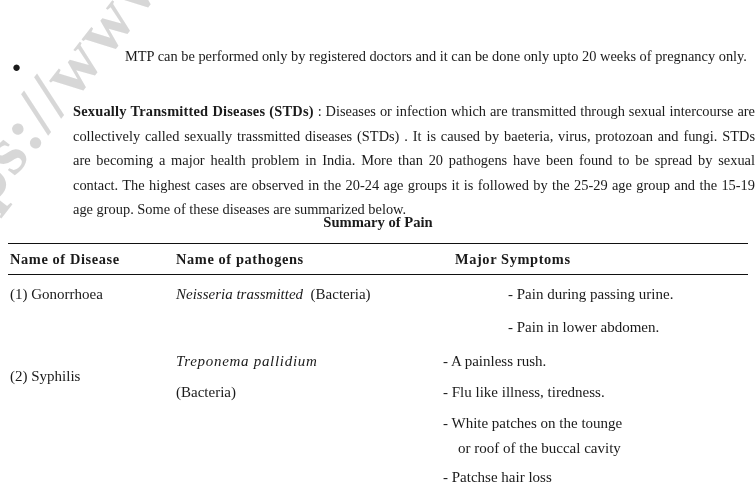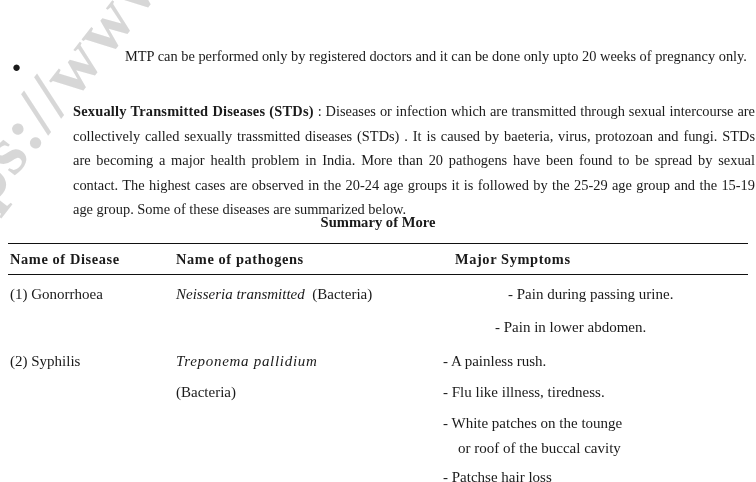--- a/index.html
+++ b/index.html
@@ -122,24 +122,24 @@
     z-index: 2;
     white-space: nowrap;
   }
   .cell.italic { font-style: italic; }
   .cell.wide-sp { letter-spacing: .7px; }
 
   
   #r1-disease   { left: 10px;  top: 283px; }
   #r1-pathogen  { left: 176px; top: 283px; }
   #r1-s1        { left: 508px; top: 283px; }
-  #r1-s2        { left: 495px; top: 316px; }
+  #r1-s2        { left: 508px; top: 316px; }
 
   
-  #r2-disease   { left: 10px;  top: 350px; }
+  #r2-disease   { left: 10px;  top: 365px; }
   #r2-pathogen1 { left: 176px; top: 350px; }
   #r2-pathogen2 { left: 176px; top: 381px; }
   #r2-s1        { left: 443px; top: 350px; }
   #r2-s2        { left: 443px; top: 381px; text-align: center; }
   #r2-s3        { left: 443px; top: 412px; }
   #r2-s3b       { left: 458px; top: 437px; }
   #r2-s4        { left: 443px; top: 466px; }
 </style>
 </head>
 <body>
@@ -149,31 +149,31 @@
   <div id="watermark">https://www.s</div>
 
   <div id="content">
 
     <div class="para intro">MTP can be performed only by registered doctors and it can be done only upto 20 weeks of pregnancy only.</div>
 
     <div class="bullet-glyph">●</div>
 
     <div class="para std-para"><b>Sexually Transmitted Diseases (STDs)</b><span> : Diseases or infection which are transmitted through sexual intercourse are collectively called sexually trassmitted diseases (STDs) . It is caused by baeteria, virus, protozoan and fungi. STDs are becoming a major health problem in India. More than 20 pathogens have been found to be spread by sexual contact. The highest cases are observed in the 20-24 age groups it is followed by the 25-29 age group and the 15-19 age group. Some of these diseases are summarized below.</span></div>
 
-    <div class="table-title">Summary of More</div>
+    <div class="table-title">Summary of Pain</div>
 
     <div class="rule" id="rule-top"></div>
     <div class="rule" id="rule-mid"></div>
 
     <div class="thead-cell" id="th-disease">Name  of  Disease</div>
     <div class="thead-cell" id="th-pathogen">Name  of  pathogens</div>
     <div class="thead-cell" id="th-symptoms">Major  Symptoms</div>
 
     <div class="cell" id="r1-disease">(1) Gonorrhoea</div>
-    <div class="cell" id="r1-pathogen"><span class="italic wide-sp" style="font-style:italic">Neisseria   transmitted</span>&nbsp;&nbsp;<span>(Bacteria)</span></div>
+    <div class="cell" id="r1-pathogen"><span class="italic wide-sp" style="font-style:italic">Neisseria   trassmitted</span>&nbsp;&nbsp;<span>(Bacteria)</span></div>
     <div class="cell" id="r1-s1">- Pain during passing urine.</div>
     <div class="cell" id="r1-s2">- Pain in lower abdomen.</div>
 
     <div class="cell" id="r2-disease">(2) Syphilis</div>
     <div class="cell italic wide-sp" id="r2-pathogen1">Treponema   pallidium</div>
     <div class="cell" id="r2-pathogen2">(Bacteria)</div>
     <div class="cell" id="r2-s1">- A painless rush.</div>
     <div class="cell" id="r2-s2">- Flu like illness, tiredness.</div>
     <div class="cell" id="r2-s3">- White patches on the tounge</div>
     <div class="cell" id="r2-s3b">or roof of the buccal cavity</div>

